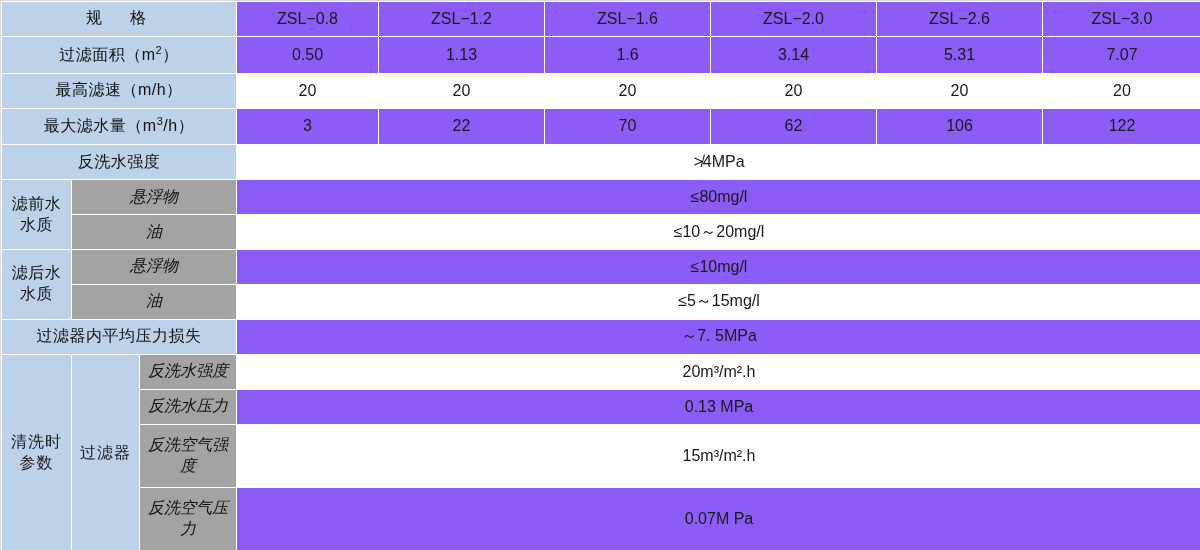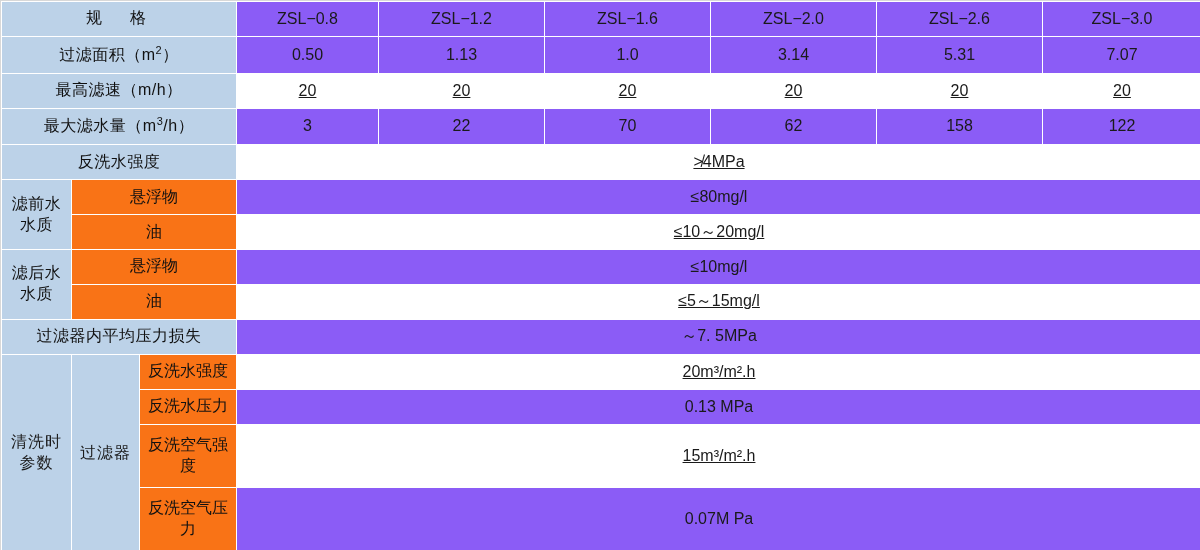--- a/index.html
+++ b/index.html
@@ -28,31 +28,31 @@
     padding: 2px 4px;
   }
   
   td.label {
     background: #bcd2e8;
     color: #111111;
     font-size: 16.5px;
     letter-spacing: 0.5px;
   }
   td.sublabel {
-    background: #f97316;
+    background: #a3a3a3;
     color: #111111;
     font-size: 16px;
+    font-style: italic;
   }
   
   td.grey {
     background: #8b5cf6;
   }
   td.white {
     background: #ffffff;
-    text-decoration: underline;
   }
   td.vert {
     background: #bcd2e8;
     font-size: 16.5px;
     line-height: 1.35;
     letter-spacing: 1px;
     padding: 2px 6px;
     word-break: break-all;
   }
   .sup {
@@ -98,21 +98,21 @@
     <td class="grey">ZSL−2.6</td>
     <td class="grey">ZSL−3.0</td>
   </tr>
 
   <tr>
     <td class="label" colspan="3">
       <span>过滤面积（m</span><span class="sup">2</span><span>）</span>
     </td>
     <td class="grey">0.50</td>
     <td class="grey">1.13</td>
-    <td class="grey">1.0</td>
+    <td class="grey">1.6</td>
     <td class="grey">3.14</td>
     <td class="grey">5.31</td>
     <td class="grey">7.07</td>
   </tr>
 
   <tr>
     <td class="label" colspan="3">最高滤速（m/h）</td>
     <td class="white">20</td>
     <td class="white">20</td>
     <td class="white">20</td>
@@ -122,21 +122,21 @@
   </tr>
 
   <tr>
     <td class="label" colspan="3">
       <span>最大滤水量（m</span><span class="sup">3</span><span>/h）</span>
     </td>
     <td class="grey">3</td>
     <td class="grey">22</td>
     <td class="grey">70</td>
     <td class="grey">62</td>
-    <td class="grey">158</td>
+    <td class="grey">106</td>
     <td class="grey">122</td>
   </tr>
 
   <tr>
     <td class="label" colspan="3">反洗水强度</td>
     <td class="white" colspan="6">≯4MPa</td>
   </tr>
 
   <tr>
     <td class="label" rowspan="2">滤前水水质</td>

